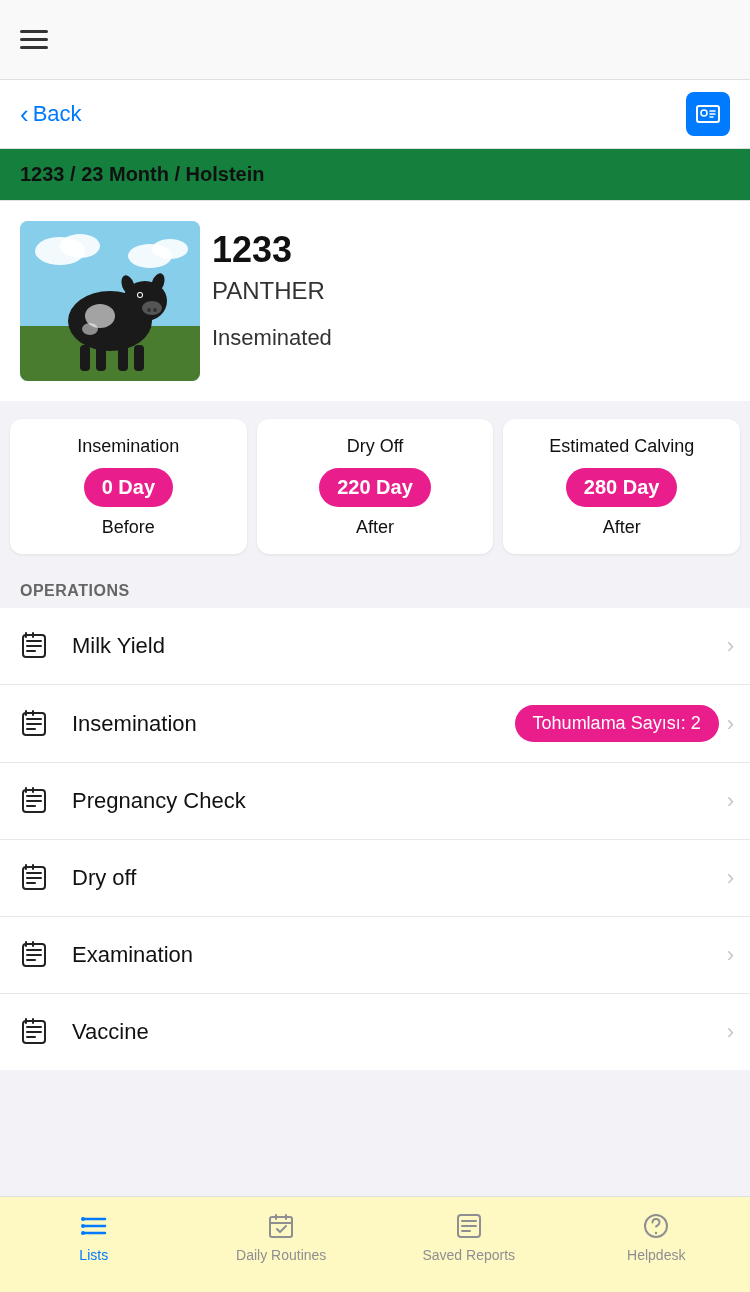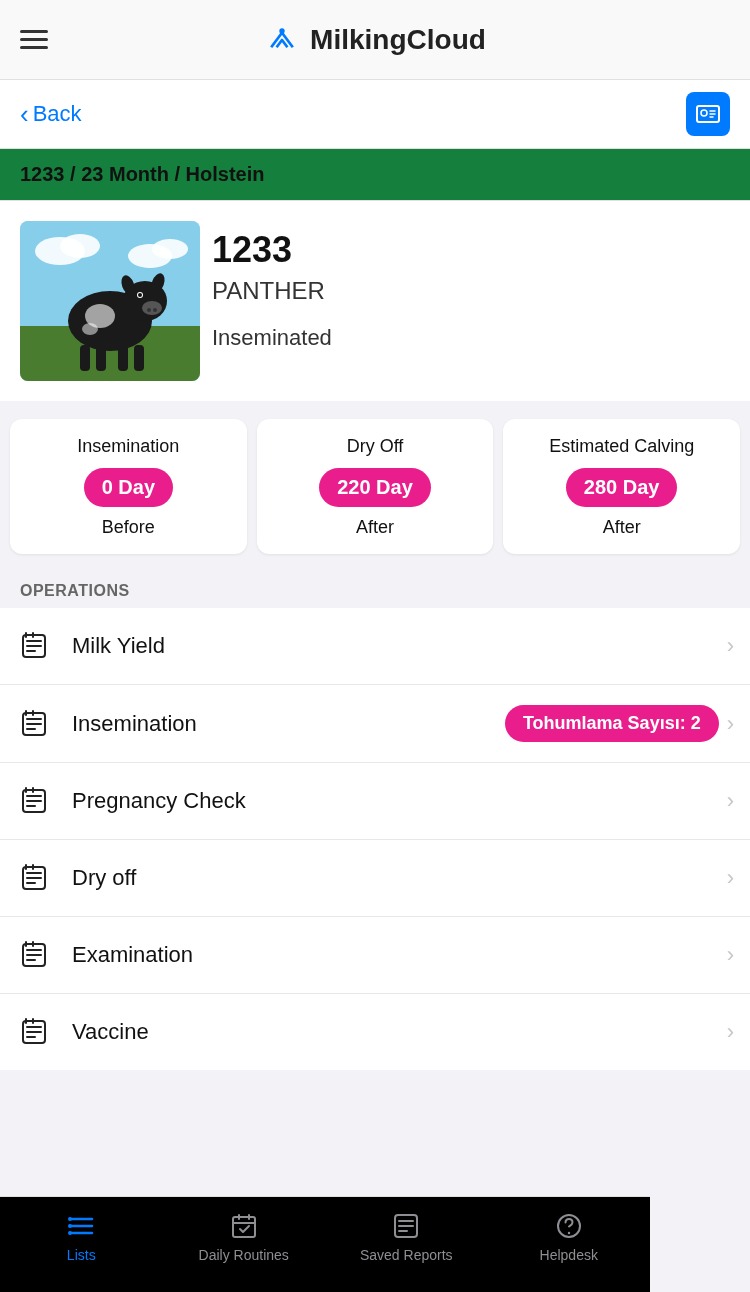--- a/index.html
+++ b/index.html
@@ -225,36 +225,36 @@
       font-size: 22px;
       color: #111;
       flex: 1;
     }
     .op-badge {
       background: #e91e8c;
       color: white;
       border-radius: 50px;
       padding: 8px 18px;
       font-size: 18px;
-      font-weight: 700;
+      font-weight: 400;
       margin-right: 8px;
     }
     .op-chevron {
       color: #c7c7cc;
       font-size: 22px;
       font-weight: 300;
     }
 
     
     .tab-bar {
       position: fixed;
       bottom: 0;
       left: 0;
-      width: 650px;
-      background: #000000;
+      width: 750px;
+      background: #fef9c3;
       border-top: 1px solid #e0e0e0;
       display: flex;
       height: 96px;
       align-items: flex-start;
       padding-top: 12px;
     }
     .tab-item {
       flex: 1;
       display: flex;
       flex-direction: column;
@@ -290,28 +290,20 @@
 </head>
 <body>
 
 <div class="page-content">
 
   <div class="header">
     <div class="header-menu">
       <span></span>
       <span></span>
       <span></span>
-    </div>
-    <div class="header-brand">
-      <svg class="header-logo" viewBox="0 0 40 40" fill="none" xmlns="http://www.w3.org/2000/svg">
-        <path d="M8 28 L20 12 L32 28" stroke="#007aff" stroke-width="3" fill="none" stroke-linejoin="round"></path>
-        <path d="M14 28 L20 20 L26 28" stroke="#007aff" stroke-width="3" fill="none" stroke-linejoin="round"></path>
-        <circle cx="20" cy="10" r="3" fill="#007aff"></circle>
-      </svg>
-      <span class="header-title">MilkingCloud</span>
     </div>
   </div>
 
   <div class="nav-bar">
     <div class="back-btn">
       <span class="back-chevron">‹</span>
       <span>Back</span>
     </div>
     <div class="profile-icon">
       <svg viewBox="0 0 28 28" fill="none" xmlns="http://www.w3.org/2000/svg">

